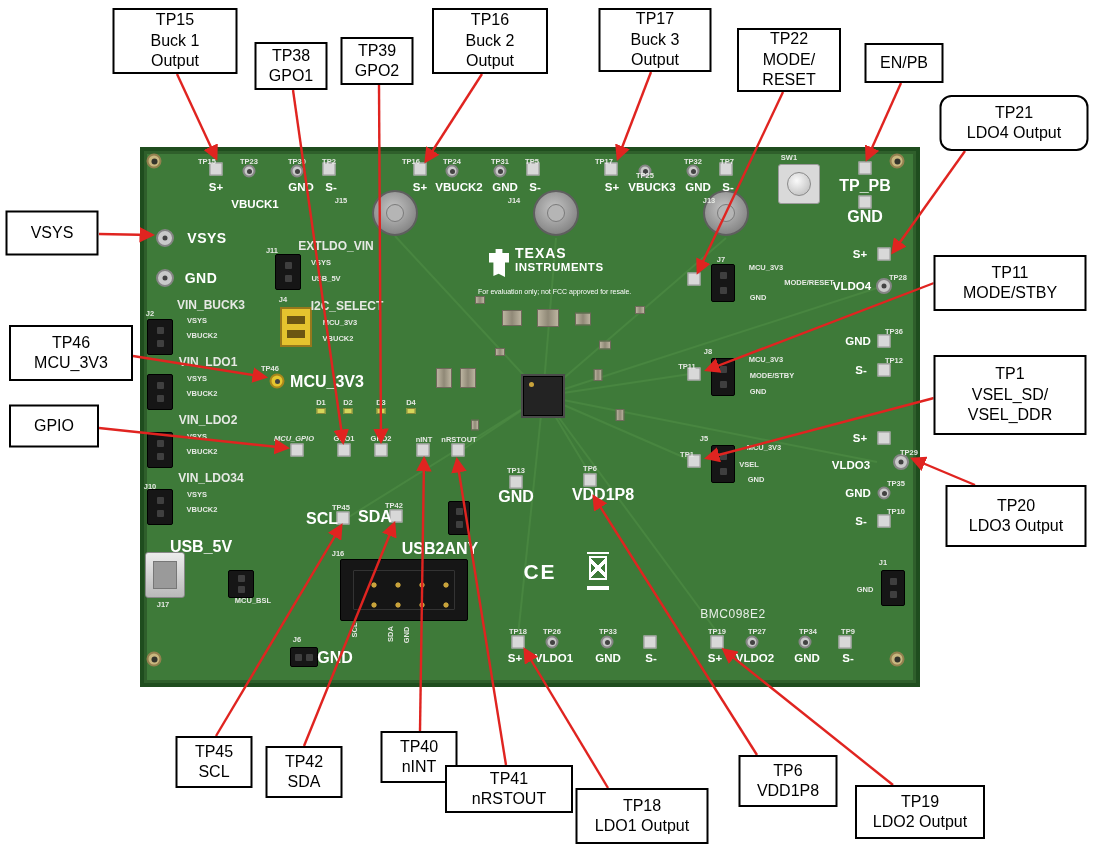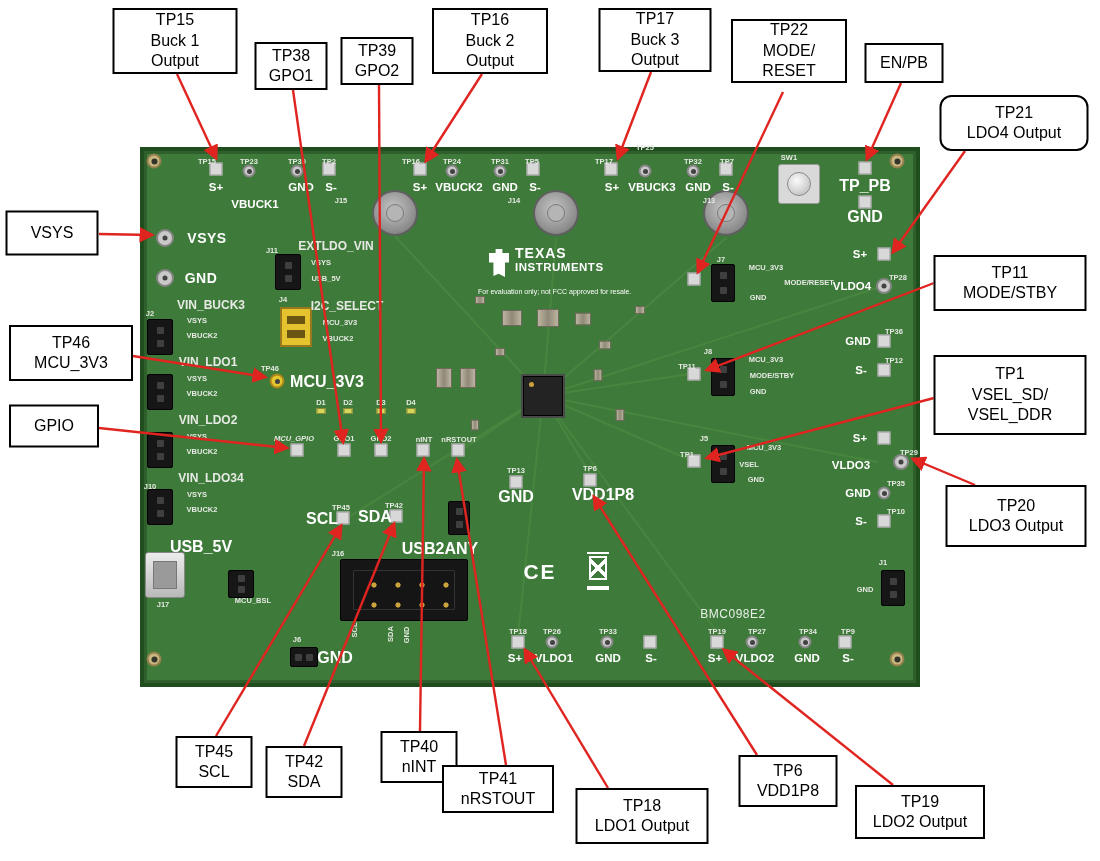--- a/index.html
+++ b/index.html
@@ -287,21 +287,21 @@
       <div class="abs tiny" style="left: 249px; top: 161px;">TP23</div>
       <div class="abs tiny" style="left: 297px; top: 161px;">TP30</div>
       <div class="abs tiny" style="left: 329px; top: 161px;">TP2</div>
       <div class="abs tiny" style="left: 341px; top: 200px;">J15</div>
       <div class="abs tiny" style="left: 411px; top: 161px;">TP16</div>
       <div class="abs tiny" style="left: 452px; top: 161px;">TP24</div>
       <div class="abs tiny" style="left: 500px; top: 161px;">TP31</div>
       <div class="abs tiny" style="left: 532px; top: 161px;">TP5</div>
       <div class="abs tiny" style="left: 514px; top: 200px;">J14</div>
       <div class="abs tiny" style="left: 604px; top: 161px;">TP17</div>
-      <div class="abs tiny" style="left: 645px; top: 147px;">TP25</div>
+      <div class="abs tiny" style="left: 645px; top: 175px;">TP25</div>
       <div class="abs tiny" style="left: 693px; top: 161px;">TP32</div>
       <div class="abs tiny" style="left: 727px; top: 161px;">TP7</div>
       <div class="abs tiny" style="left: 709px; top: 200px;">J13</div>
       <div class="abs tiny" style="left: 789px; top: 157px;">SW1</div>
       <div class="abs tiny" style="left: 272px; top: 250px;">J11</div>
       <div class="abs tiny u" style="left: 336px; top: 246px;">EXTLDO_VIN</div>
       <div class="abs tiny" style="left: 321px; top: 262px;">VSYS</div>
       <div class="abs tiny" style="left: 326px; top: 278px;">USB_5V</div>
       <div class="abs tiny u" style="left: 211px; top: 305px;">VIN_BUCK3</div>
       <div class="abs tiny" style="left: 150px; top: 313px;">J2</div>
@@ -422,21 +422,21 @@
       <div class="abs callout" style="left: 291px; top: 66px; width: 73px; height: 48px;">TP38
 GPO1</div>
       <div class="abs callout" style="left: 377px; top: 61px; width: 73px; height: 48px;">TP39
 GPO2</div>
       <div class="abs callout" style="left: 490px; top: 41px; width: 116px; height: 66px;">TP16
 Buck 2
 Output</div>
       <div class="abs callout" style="left: 655px; top: 40px; width: 113px; height: 64px;">TP17
 Buck 3
 Output</div>
-      <div class="abs callout" style="left: 789px; top: 51px; width: 116px; height: 64px;">TP22
+      <div class="abs callout" style="left: 789px; top: 60px; width: 104px; height: 64px;">TP22
 MODE/
 RESET</div>
       <div class="abs callout" style="left: 904px; top: 63px; width: 79px; height: 40px;">EN/PB</div>
       <div class="abs callout" style="left: 1014px; top: 123px; width: 149px; height: 56px; border-radius: 12px;">TP21
 LDO4 Output</div>
       <div class="abs callout" style="left: 52px; top: 233px; width: 93px; height: 45px;">VSYS</div>
       <div class="abs callout" style="left: 71px; top: 353px; width: 124px; height: 56px;">TP46
 MCU_3V3</div>
       <div class="abs callout" style="left: 54px; top: 426px; width: 90px; height: 43px;">GPIO</div>
       <div class="abs callout" style="left: 1010px; top: 283px; width: 153px; height: 56px;">TP11
@@ -445,21 +445,21 @@
 VSEL_SD/
 VSEL_DDR</div>
       <div class="abs callout" style="left: 1016px; top: 516px; width: 141px; height: 62px;">TP20
 LDO3 Output</div>
       <div class="abs callout" style="left: 214px; top: 762px; width: 77px; height: 52px;">TP45
 SCL</div>
       <div class="abs callout" style="left: 304px; top: 772px; width: 77px; height: 52px;">TP42
 SDA</div>
       <div class="abs callout" style="left: 419px; top: 757px; width: 77px; height: 52px;">TP40
 nINT</div>
-      <div class="abs callout" style="left: 498px; top: 789px; width: 112px; height: 48px;">TP41
+      <div class="abs callout" style="left: 509px; top: 789px; width: 128px; height: 48px;">TP41
 nRSTOUT</div>
       <div class="abs callout" style="left: 642px; top: 816px; width: 133px; height: 56px;">TP18
 LDO1 Output</div>
       <div class="abs callout" style="left: 788px; top: 781px; width: 99px; height: 52px;">TP6
 VDD1P8</div>
       <div class="abs callout" style="left: 920px; top: 812px; width: 130px; height: 54px;">TP19
 LDO2 Output</div>
     </div>
 
 </div>

